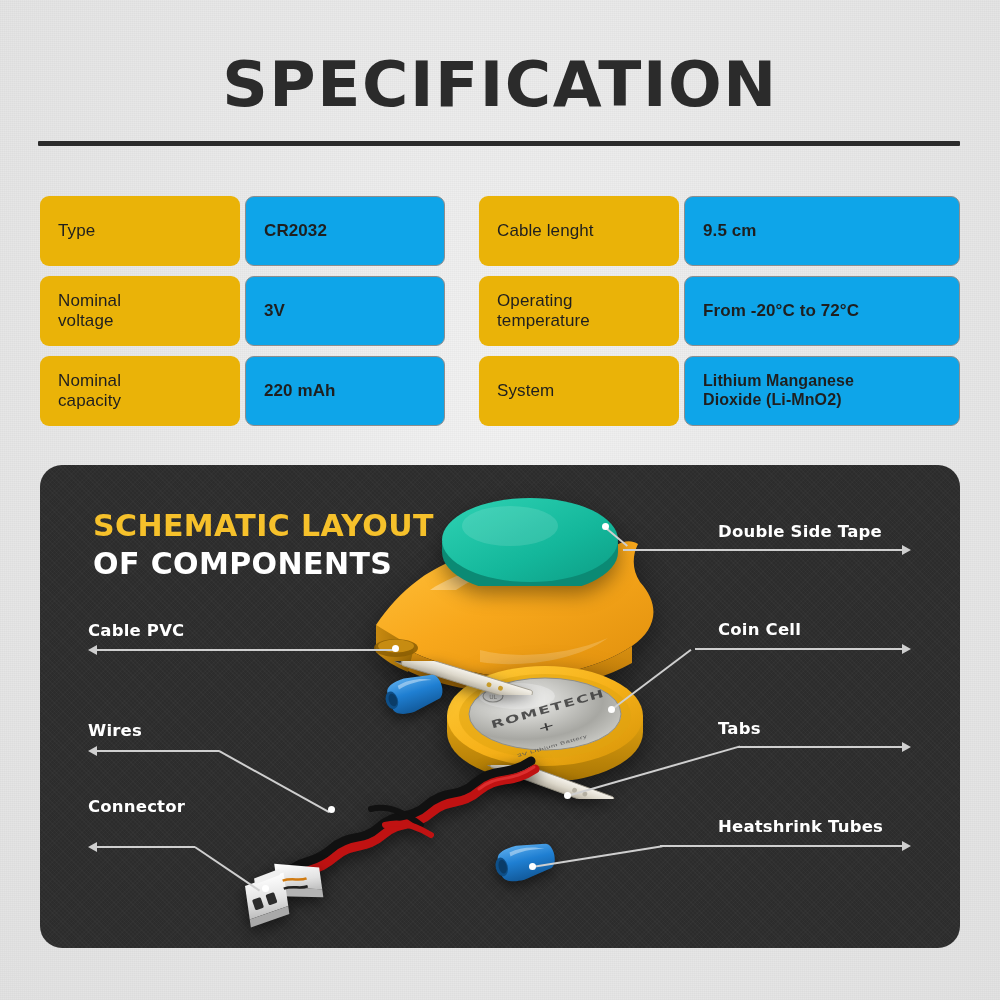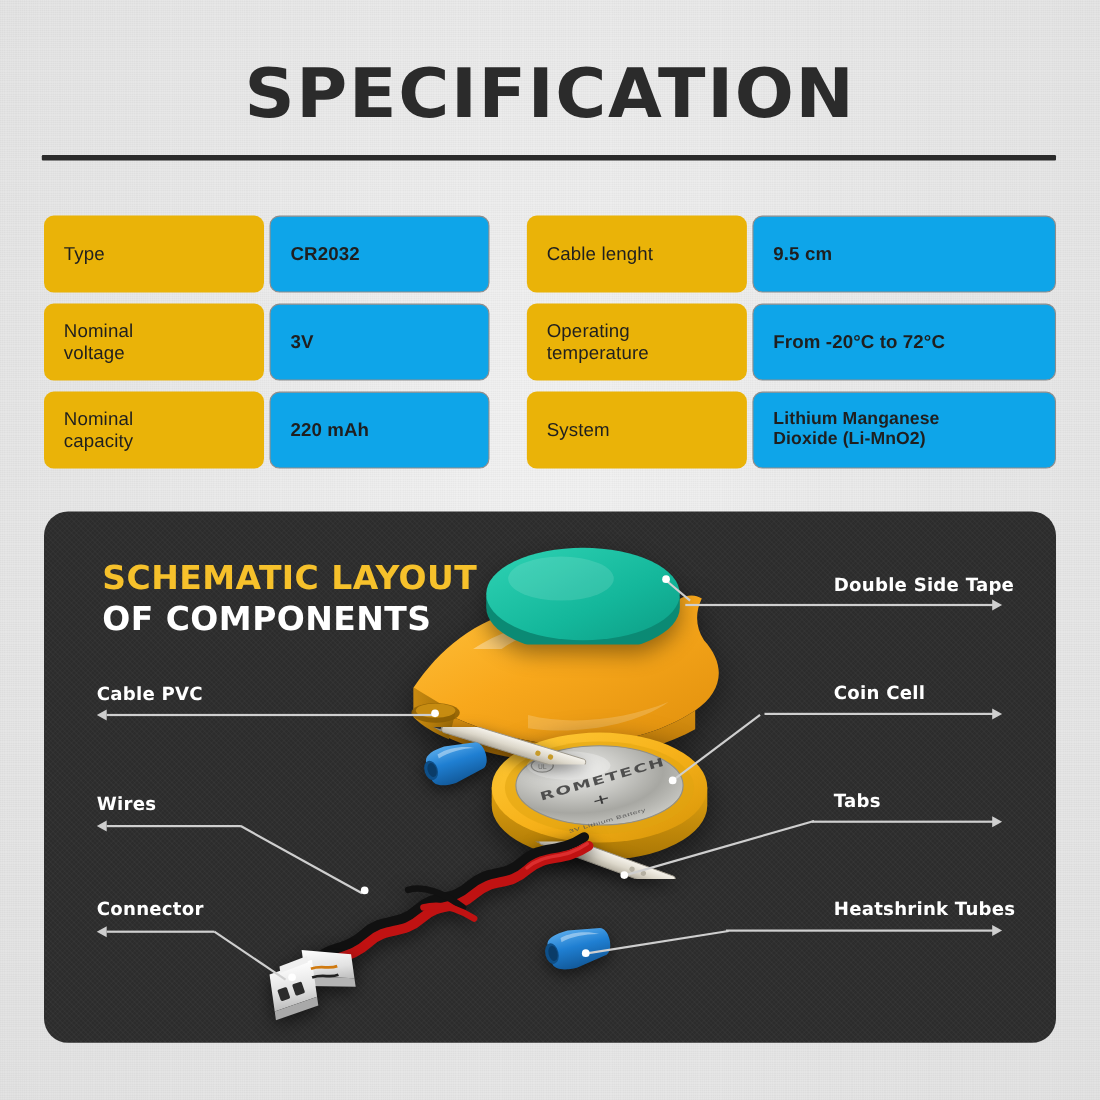--- a/index.html
+++ b/index.html
@@ -105,21 +105,21 @@
   .lbl {
     position:absolute;
     color:#ffffff;
     font-family:"DejaVu Sans", sans-serif;
     font-weight:bold;
     font-size:16.5px;
     letter-spacing:.2px;
     white-space:nowrap;
   }
   .lbl.left  { left:48px; }
-  .lbl.right { left:678px;margin-left:40px; }
+  .lbl.right { left:678px; }
 
   .lead { position:absolute; height:2px; background:#cfcfcf; }
   .arrow {
     position:absolute; width:0; height:0;
     border-top:5px solid transparent;
     border-bottom:5px solid transparent;
   }
   .arrow.l { border-right:9px solid #cfcfcf; }
   .arrow.r { border-left:9px solid #cfcfcf; }
 
@@ -416,21 +416,21 @@
   <div class="arrow l" style="left:48px; top:180px;"></div>
   <div class="lead" style="left:57px; top:184px; width:298px;"></div>
   <div class="dot" style="left:352px; top:180px;"></div>
 
   <div class="lbl left" style="top:256px;">Wires</div>
   <div class="arrow l" style="left:48px; top:281px;"></div>
   <div class="lead" style="left:57px; top:285px; width:122px;"></div>
   <div class="diag" style="left:179px; top:285px; width:126px; transform:rotate(29deg);"></div>
   <div class="dot" style="left:288px; top:341px;"></div>
 
-  <div class="lbl left" style="top:332px;margin-top:20px;">Connector</div>
+  <div class="lbl left" style="top:332px;">Connector</div>
   <div class="arrow l" style="left:48px; top:377px;"></div>
   <div class="lead" style="left:57px; top:381px; width:98px;"></div>
   <div class="diag" style="left:155px; top:381px; width:78px; transform:rotate(34deg);"></div>
   <div class="dot" style="left:222px; top:420px;"></div>
 
   <div class="lbl right" style="top:57px;">Double Side Tape</div>
   <div class="lead" style="left:583px; top:84px; width:280px;"></div>
   <div class="arrow r" style="left:862px; top:80px;"></div>
   <div class="diag" style="left:566px; top:62px; width:28px; transform:rotate(40deg);"></div>
   <div class="dot" style="left:562px; top:58px;"></div>

